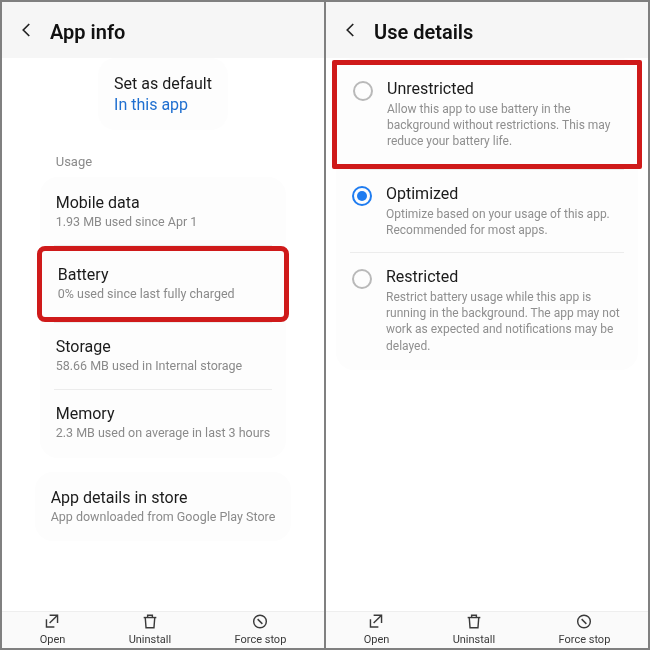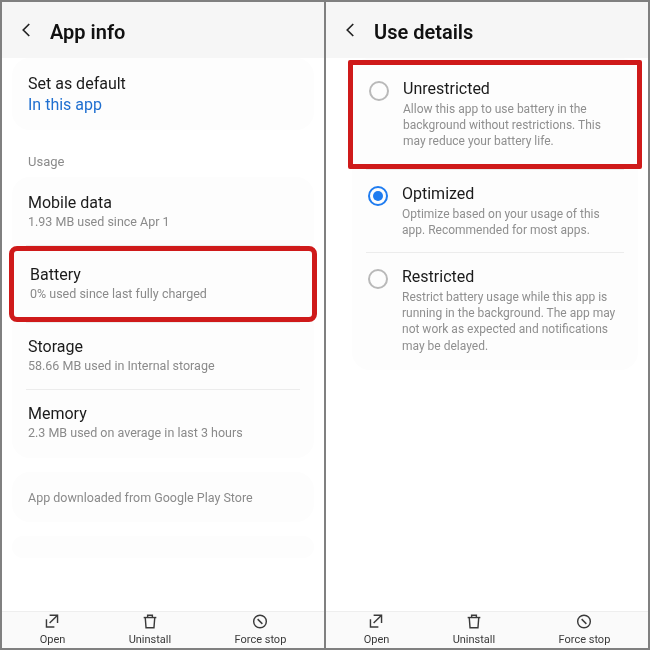--- a/index.html
+++ b/index.html
@@ -22,21 +22,21 @@
   .header {
     display: flex;
     align-items: center;
     gap: 14px;
     padding: 18px 16px 14px 16px;
     background: #f6f6f6;
   }
   .back-icon svg { width: 18px; height: 18px; stroke: #222; stroke-width: 2.2; fill: none; }
   .header-title { font-size: 20px; font-weight: 600; color: #111; }
 
-  .scroll { flex: 1; overflow: hidden; padding: 0 10px 8px 10px; display: flex; flex-direction: column; gap: 14px; }
+  .scroll { flex: 1; overflow: hidden; padding: 0 10px 8px 10px; display: flex; flex-direction: column; gap: 14px; align-items: center; }
 
   .card {
     background: #fdfdfd;
     border-radius: 18px;
     padding: 2px 0;
   }
   .row {
     padding: 14px 16px;
   }
   .row-title { font-size: 16px; color: #1b1b1b; }
@@ -129,20 +129,21 @@
         <div class="row">
           <div class="row-title">Memory</div>
           <div class="row-sub">2.3 MB used on average in last 3 hours</div>
         </div>
       </div>
     </div>
 
 
     <div class="card">
       <div class="row">
+        <div class="row-title">App details in store</div>
         <div class="row-sub">App downloaded from Google Play Store</div>
       </div>
     </div>
 
     <div class="card" style="height:22px;"></div>
   </div>
 
   <div class="bottom-bar">
     <div class="bbtn">
       <svg viewBox="0 0 24 24">
@@ -174,21 +175,21 @@
   <div class="header">
     <span class="back-icon">
       <svg viewBox="0 0 24 24">
           <polyline points="15 4 7 12 15 20"></polyline>
         </svg>
     </span>
     <span class="header-title">Use details</span>
   </div>
 
 
-  <div class="scroll" style="padding-top:0;margin-left:16px;">
+  <div class="scroll" style="padding-top:0;">
     <div class="card">
       <div class="radio-item highlight-red-tight">
         <div class="radio"></div>
         <div class="radio-text">
           <div class="radio-title">Unrestricted</div>
           <div class="radio-desc">Allow this app to use battery in the background without restrictions. This may reduce your battery life.</div>
         </div>
       </div>
       <div class="divider"></div>
       <div class="radio-item">

